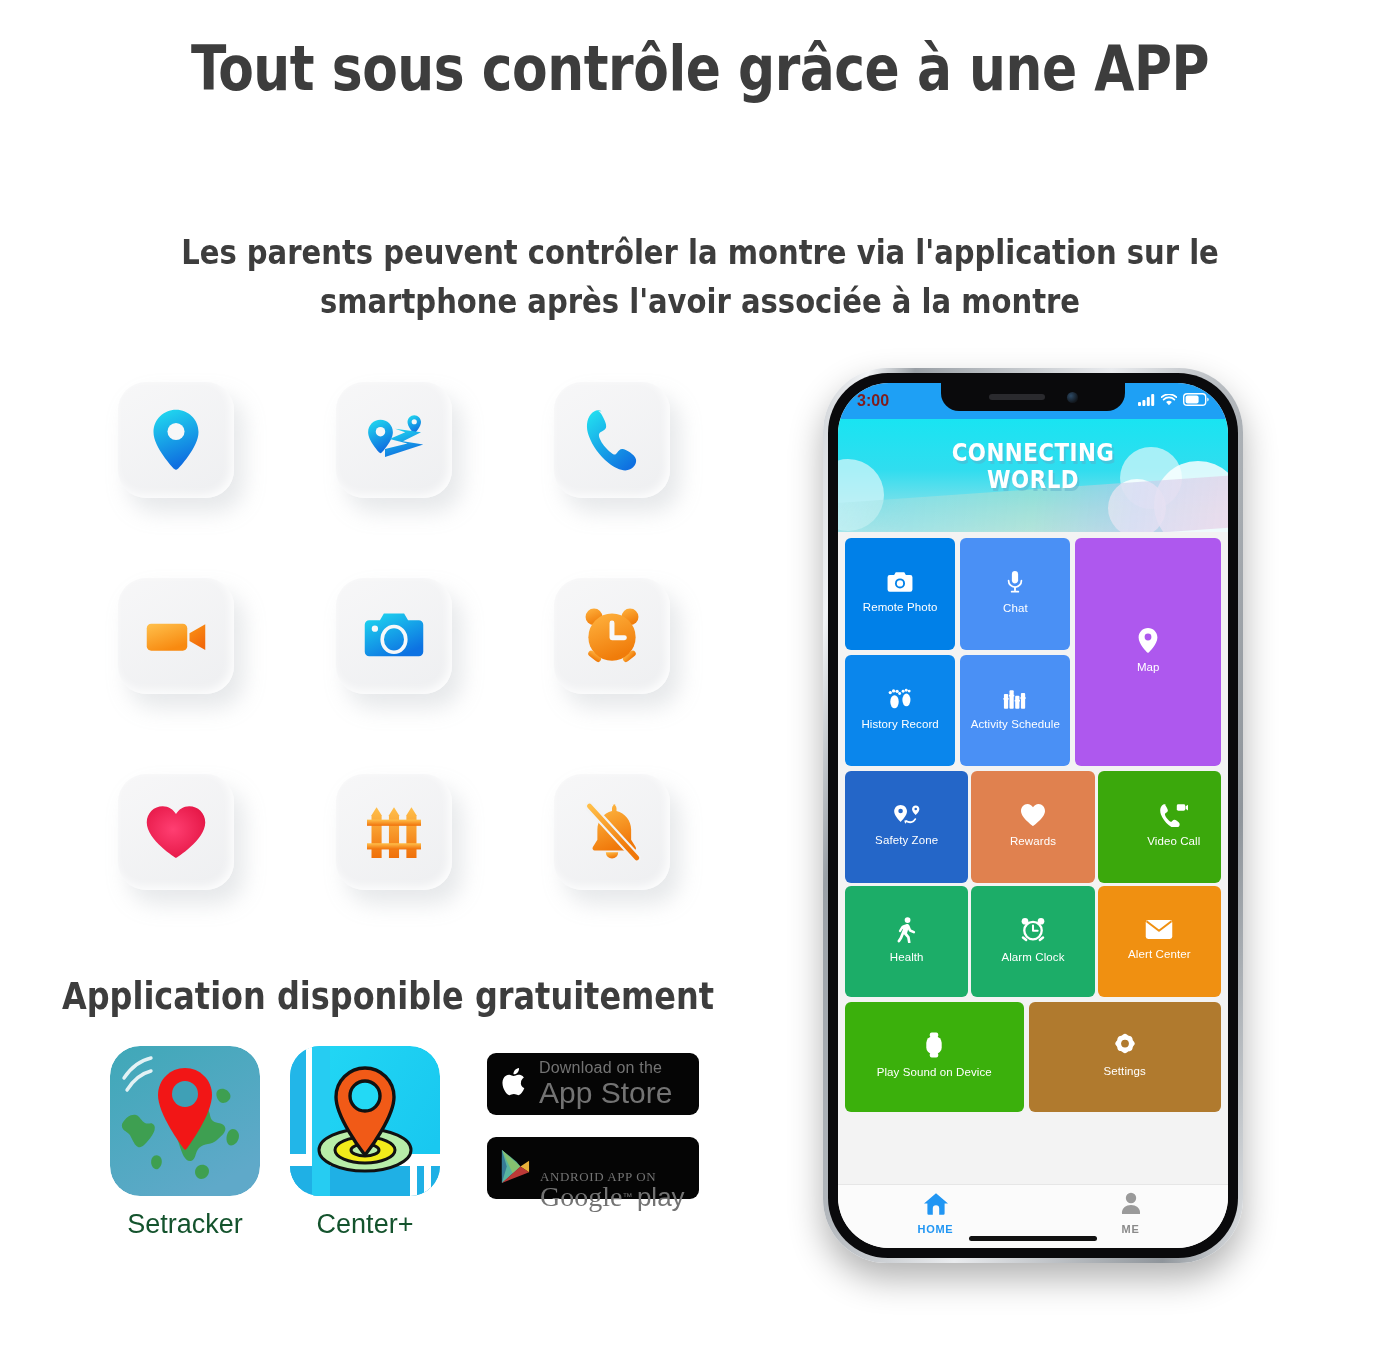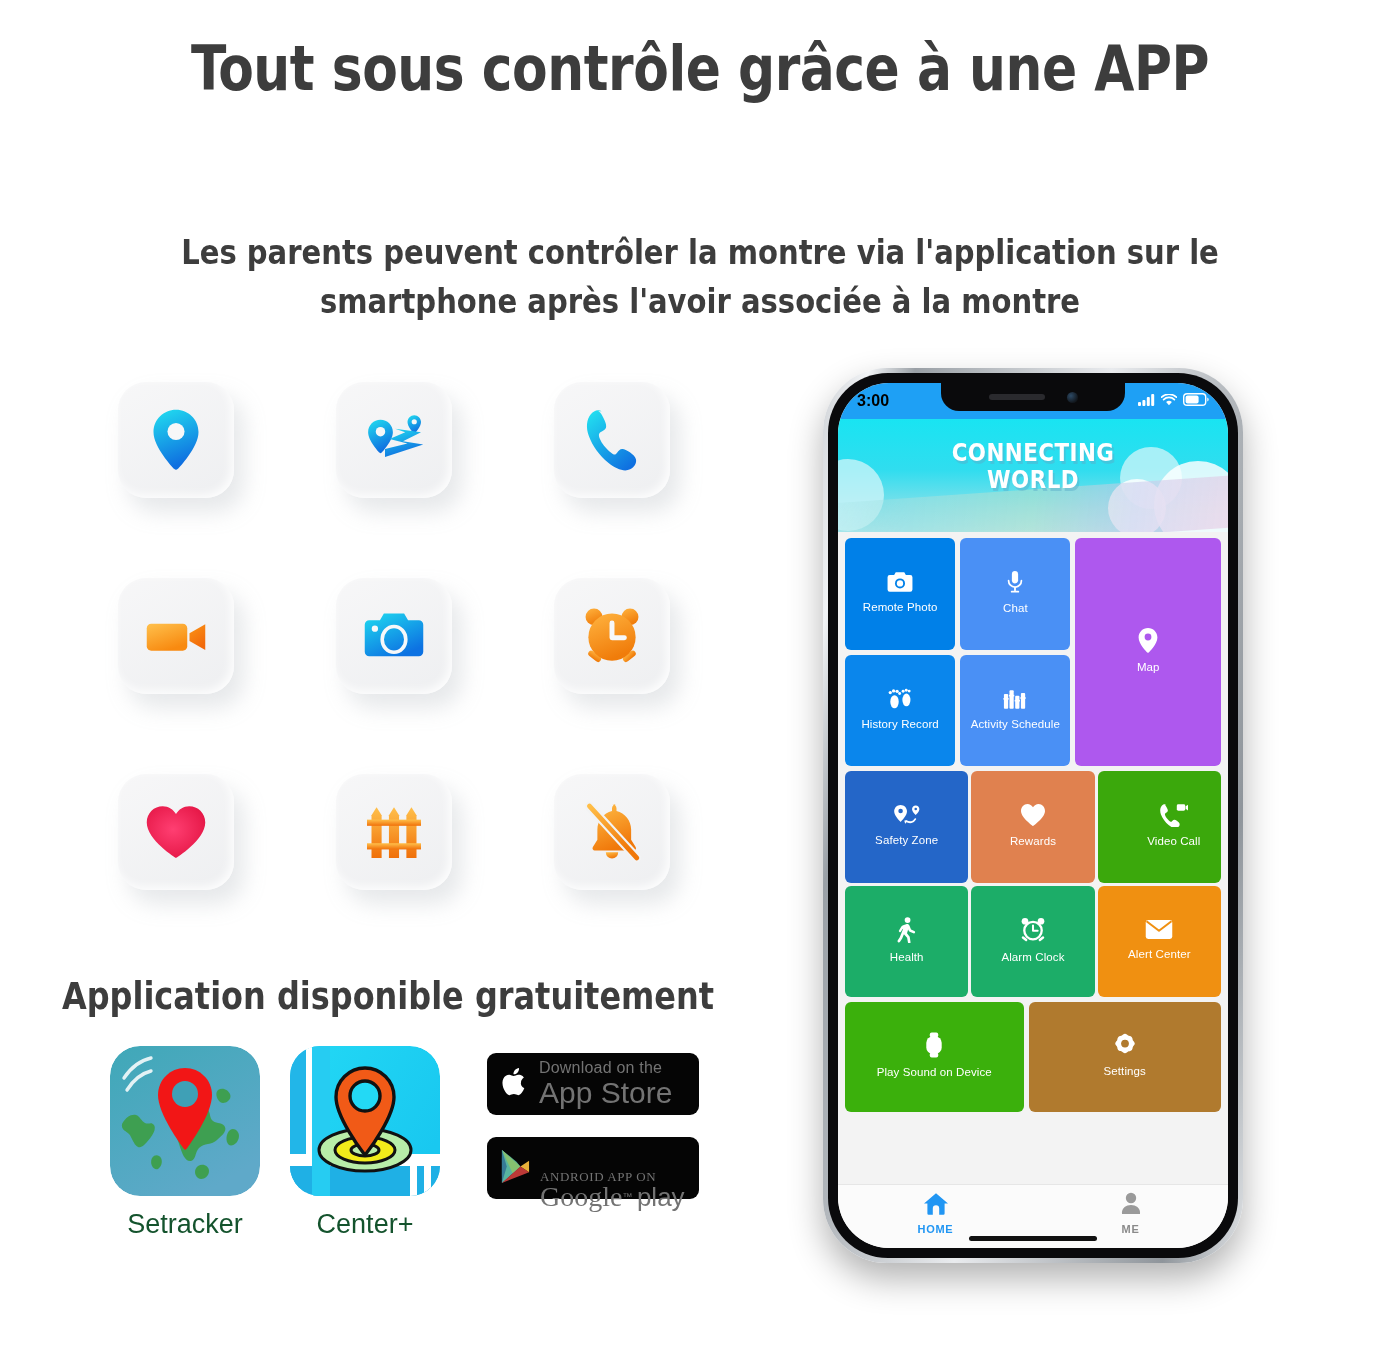--- a/index.html
+++ b/index.html
@@ -107,21 +107,21 @@
     z-index: 20; display: flex; align-items: center; justify-content: center; gap: 22px;
   }
   .speaker { width: 56px; height: 6px; border-radius: 3px; background: #2a2a2e; }
   .cam { width: 11px; height: 11px; border-radius: 50%;
          background: radial-gradient(circle at 35% 35%, #2d4a66 0%, #12171d 70%); }
 
   .statusbar {
     position: absolute; top: 0; left: 0; right: 0; height: 36px;
     background: #1EA0F5; z-index: 10;
     display: flex; align-items: center; justify-content: space-between;
-    padding: 0 19px; color: #000000; text-align: center;
+    padding: 0 19px; color: #7f1d1d; text-align: center;
   }
   .st-time { font-size: 16px; font-weight: 700; font-family: "Liberation Sans", sans-serif; }
   .st-right { display: flex; align-items: center; gap: 6px; }
 
   
   .banner {
     position: absolute; top: 36px; left: 0; right: 0; height: 113px;
     background: linear-gradient(180deg,#19E4F2 0%, #30DDEF 45%, #7FE0EA 78%, #A8E6EC 100%);
     overflow: hidden;
   }

